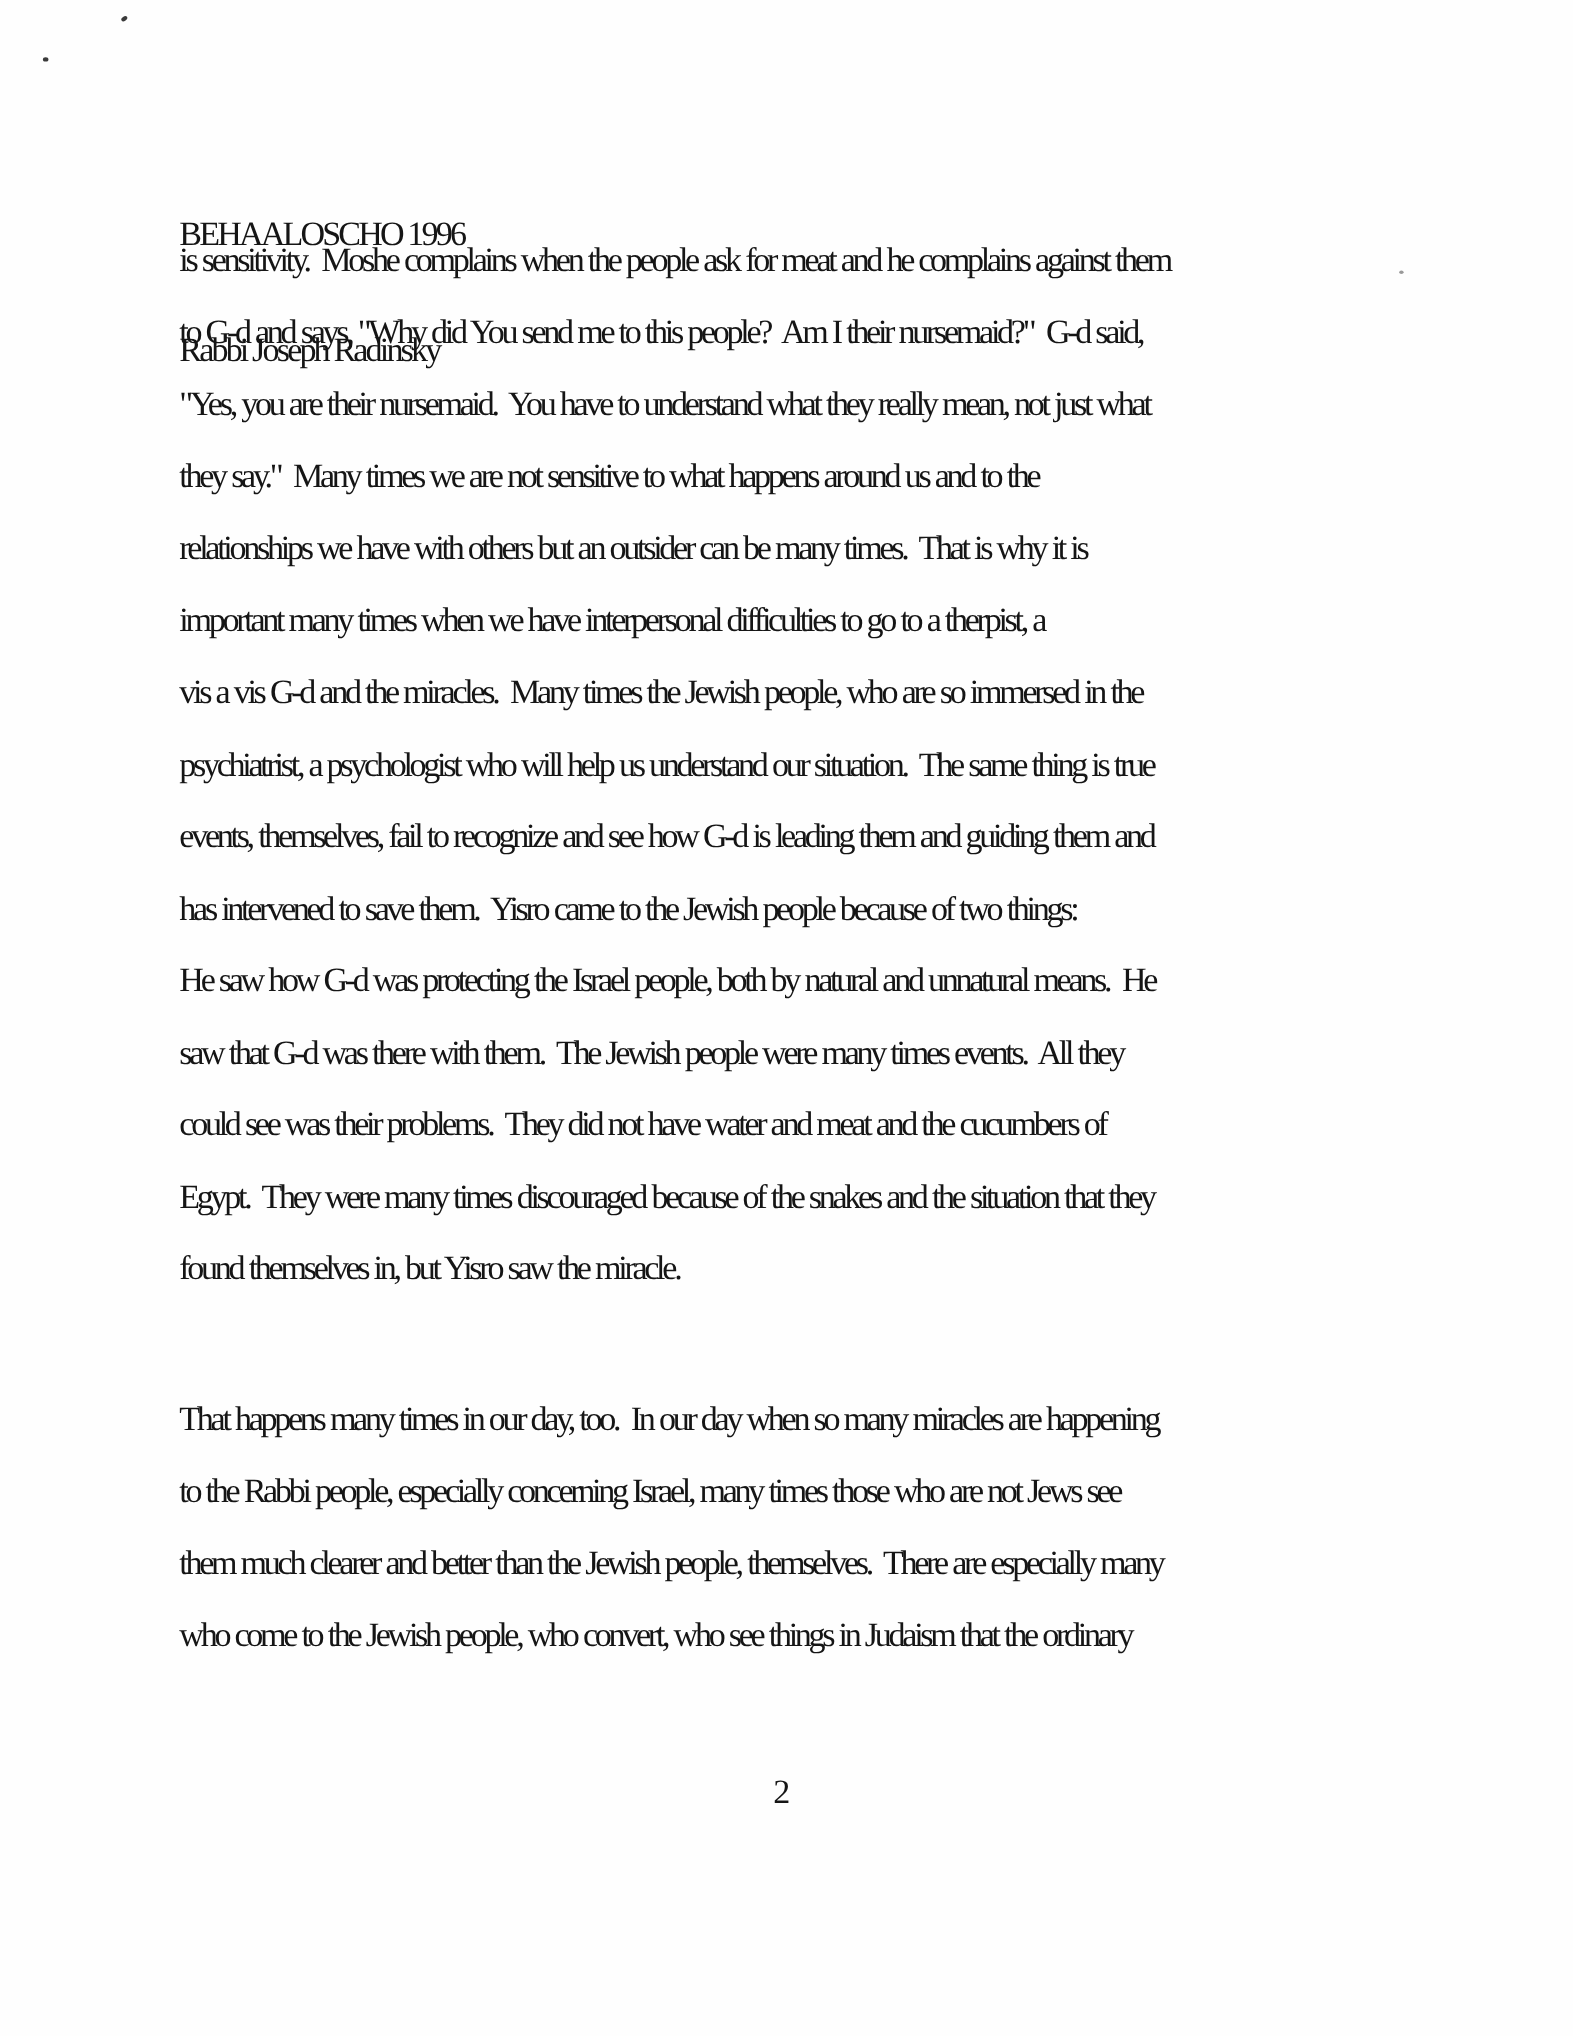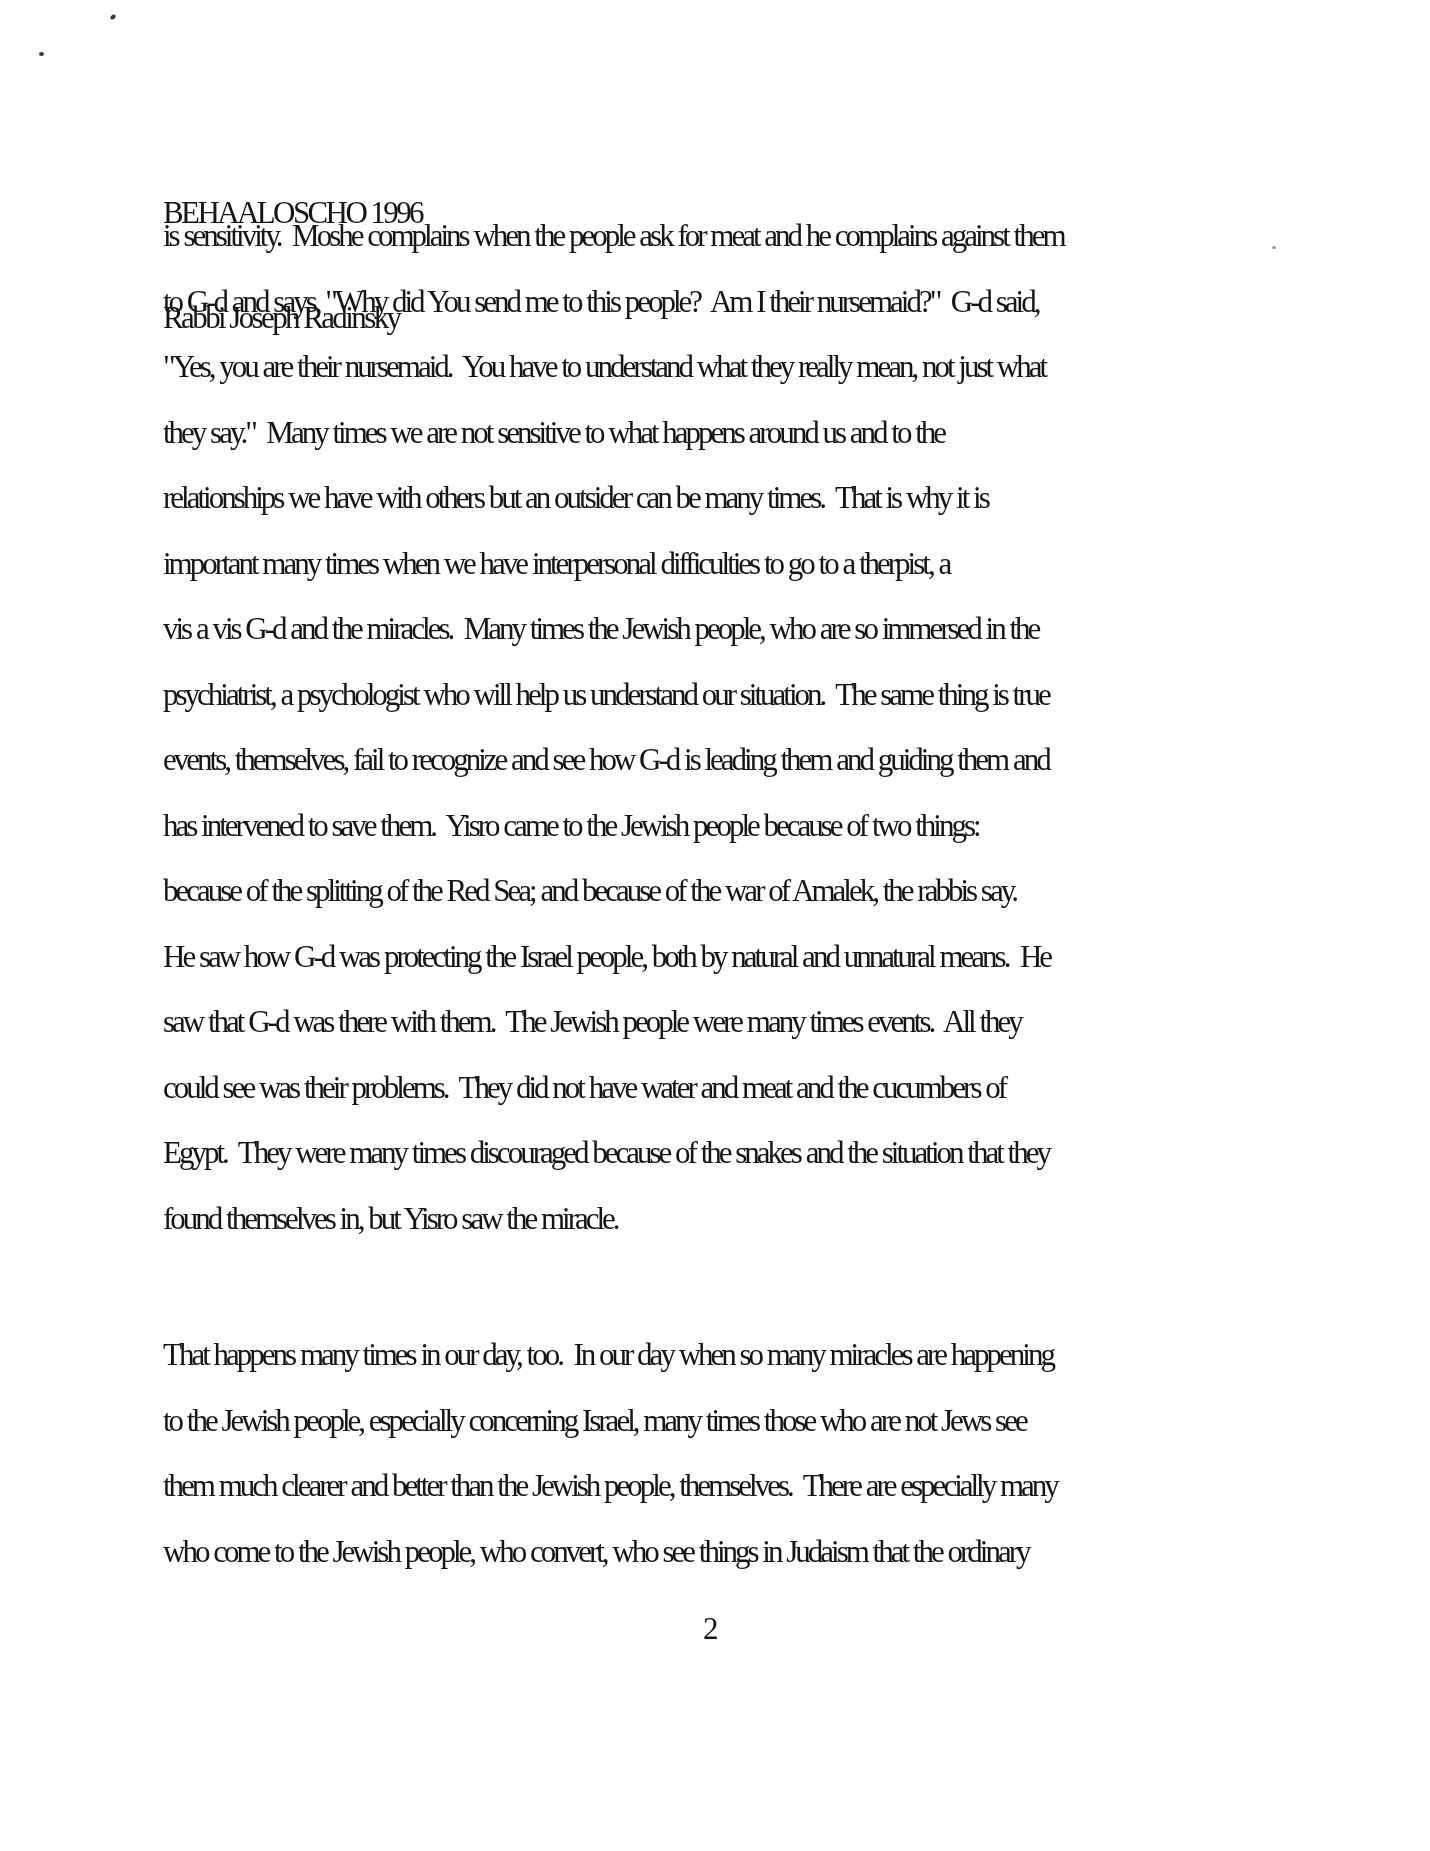--- a/index.html
+++ b/index.html
@@ -78,30 +78,29 @@
       <div class="line">is sensitivity.  Moshe complains when the people ask for meat and he complains against them</div>
       <div class="line">to G-d and says, "Why did You send me to this people?  Am I their nursemaid?"  G-d said,</div>
       <div class="line">"Yes, you are their nursemaid.  You have to understand what they really mean, not just what</div>
       <div class="line">they say."  Many times we are not sensitive to what happens around us and to the</div>
       <div class="line">relationships we have with others but an outsider can be many times.  That is why it is</div>
       <div class="line">important many times when we have interpersonal difficulties to go to a therpist, a</div>
       <div class="line">vis a vis G-d and the miracles.  Many times the Jewish people, who are so immersed in the</div>
       <div class="line">psychiatrist, a psychologist who will help us understand our situation.  The same thing is true</div>
       <div class="line">events, themselves, fail to recognize and see how G-d is leading them and guiding them and</div>
       <div class="line">has intervened to save them.  Yisro came to the Jewish people because of two things:</div>
-      <div class="line">because of the splitting of the Red Sea; and because of the war of Amalek, the rabbis say.</div>
       <div class="line">He saw how G-d was protecting the Israel people, both by natural and unnatural means.  He</div>
       <div class="line">saw that G-d was there with them.  The Jewish people were many times events.  All they</div>
       <div class="line">could see was their problems.  They did not have water and meat and the cucumbers of</div>
       <div class="line">Egypt.  They were many times discouraged because of the snakes and the situation that they</div>
       <div class="line">found themselves in, but Yisro saw the miracle.</div>
     </div>
     <div class="paragraph paragraph-2">
       <div class="line">That happens many times in our day, too.  In our day when so many miracles are happening</div>
-      <div class="line">to the Jewish people, especially concerning Israel, many times those who are not Jews see</div>
+      <div class="line">to the Rabbi people, especially concerning Israel, many times those who are not Jews see</div>
       <div class="line">them much clearer and better than the Jewish people, themselves.  There are especially many</div>
       <div class="line">who come to the Jewish people, who convert, who see things in Judaism that the ordinary</div>
     </div>
   </div>
 
   <div class="page-number">2</div>
 
 </div>
 
 </body></html>

